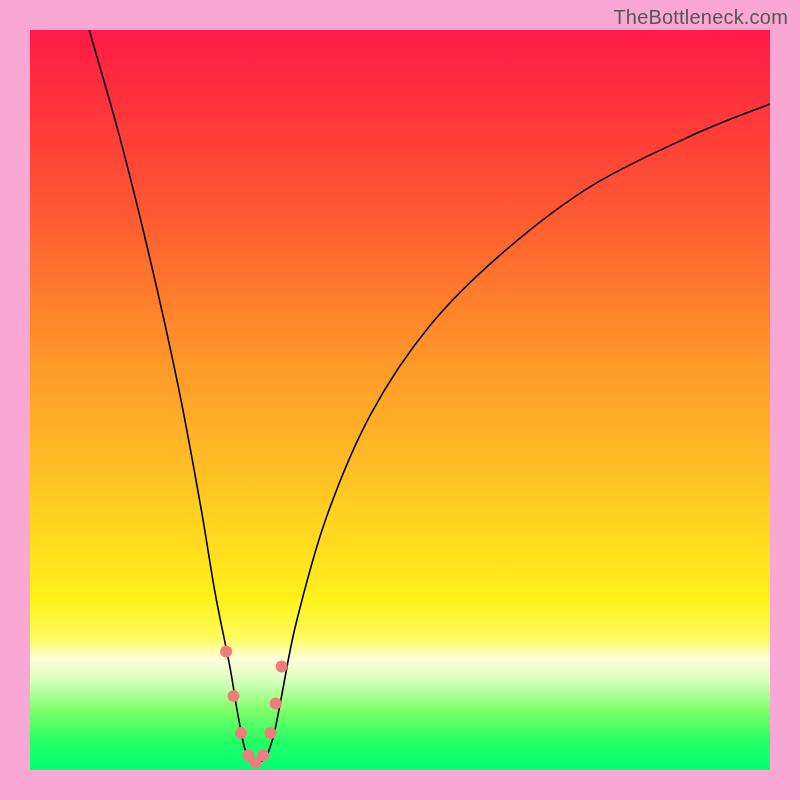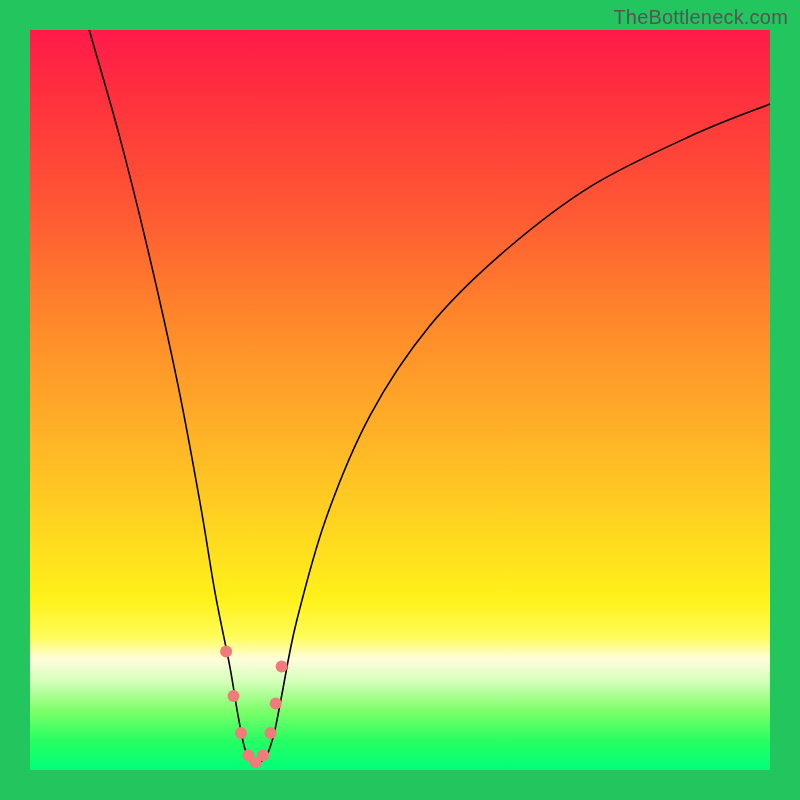--- a/index.html
+++ b/index.html
@@ -10,21 +10,21 @@
     background: #000;
     font-family: Arial, Helvetica, sans-serif;
     overflow: hidden;
   }
   .frame {
     position: absolute;
     left: 0;
     top: 0;
     width: 800px;
     height: 800px;
-    background: #22c55e;
+    background: #f9a8d4;
   }
   .plot-area {
     position: absolute;
     left: 30px;
     top: 30px;
     width: 740px;
     height: 740px;
     
     background:
       linear-gradient(to bottom,

